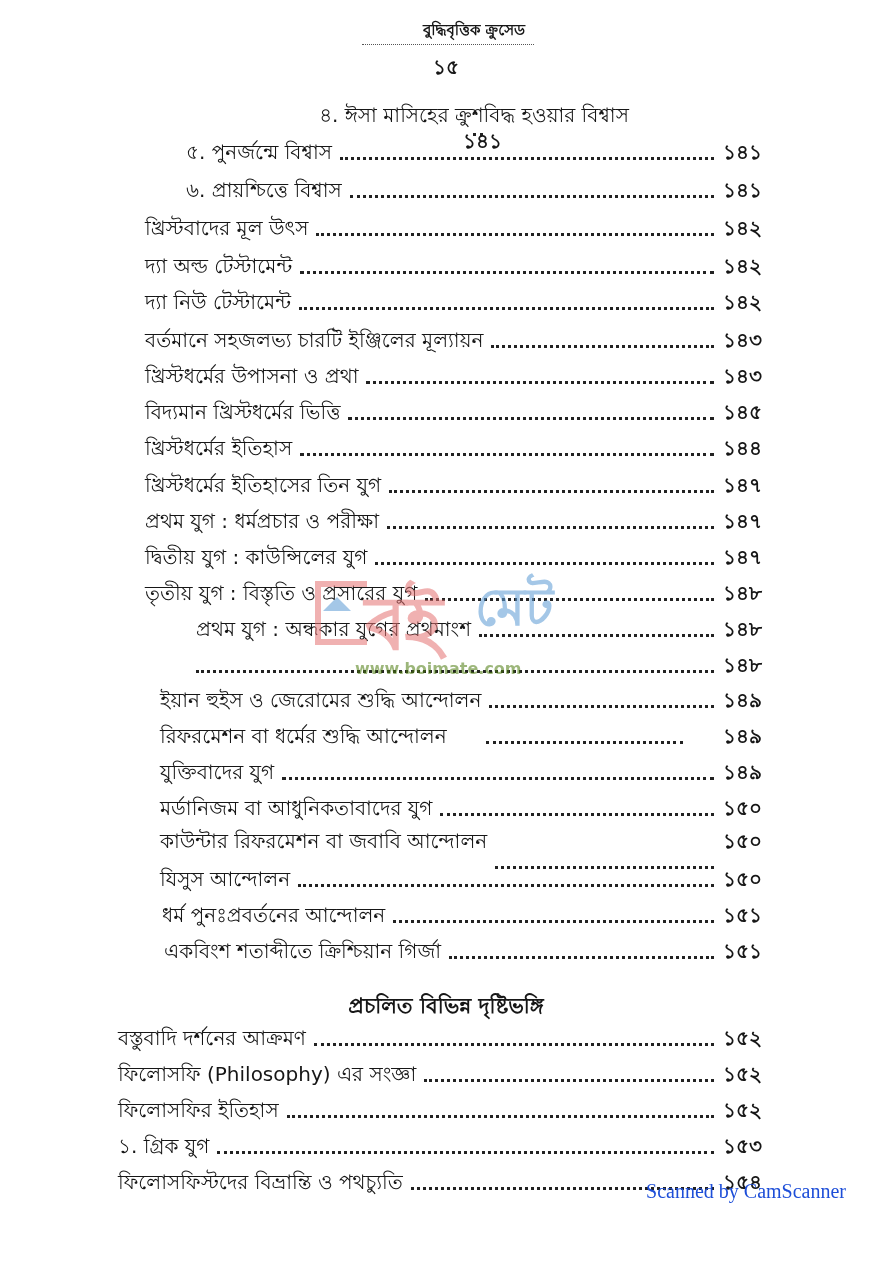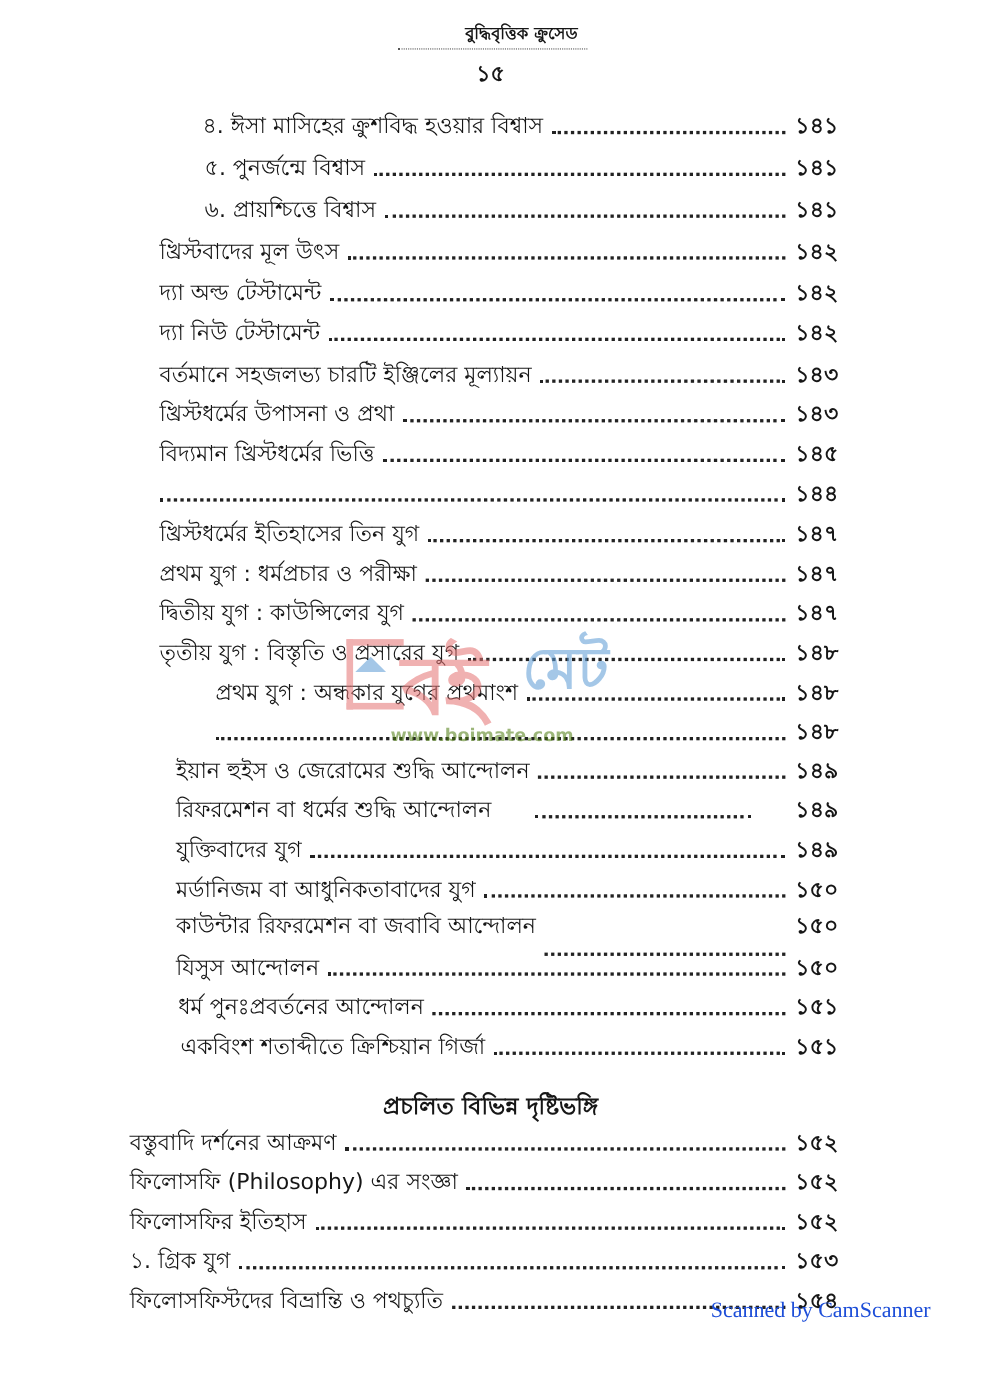--- a/index.html
+++ b/index.html
@@ -58,21 +58,21 @@
     }
   </style>
 </head>
 <body>
 
 <div class="running-head">বুদ্ধিবৃত্তিক ক্রুসেড</div>
 <div class="head-rule"></div>
 <div class="page-num">১৫</div>
 
 <div id="toc">
-    <div class="toc-row" style="left: 184px; top: 100px;">
+    <div class="toc-row" style="left: 194px; top: 100px; flex-direction: column;">
       <span class="title">৪. ঈসা মাসিহের ক্রুশবিদ্ধ হওয়ার বিশ্বাস</span>
       <span class="leader"></span>
       <span class="pg">১৪১</span>
     </div>
     <div class="toc-row" style="left: 186px; top: 138px;">
       <span class="title">৫. পুনর্জন্মে বিশ্বাস</span>
       <span class="leader"></span>
       <span class="pg">১৪১</span>
     </div>
     <div class="toc-row" style="left: 186px; top: 176px;">
@@ -104,20 +104,21 @@
       <span class="title">খ্রিস্টধর্মের উপাসনা ও প্রথা</span>
       <span class="leader"></span>
       <span class="pg">১৪৩</span>
     </div>
     <div class="toc-row" style="left: 145px; top: 398px;">
       <span class="title">বিদ্যমান খ্রিস্টধর্মের ভিত্তি</span>
       <span class="leader"></span>
       <span class="pg">১৪৫</span>
     </div>
     <div class="toc-row" style="left: 145px; top: 434px;">
+      <span class="title">খ্রিস্টধর্মের ইতিহাস</span>
       <span class="leader"></span>
       <span class="pg">১৪৪</span>
     </div>
     <div class="toc-row" style="left: 145px; top: 471px;">
       <span class="title">খ্রিস্টধর্মের ইতিহাসের তিন যুগ</span>
       <span class="leader"></span>
       <span class="pg">১৪৭</span>
     </div>
     <div class="toc-row" style="left: 145px; top: 507px;">
       <span class="title">প্রথম যুগ : ধর্মপ্রচার ও পরীক্ষা</span>

